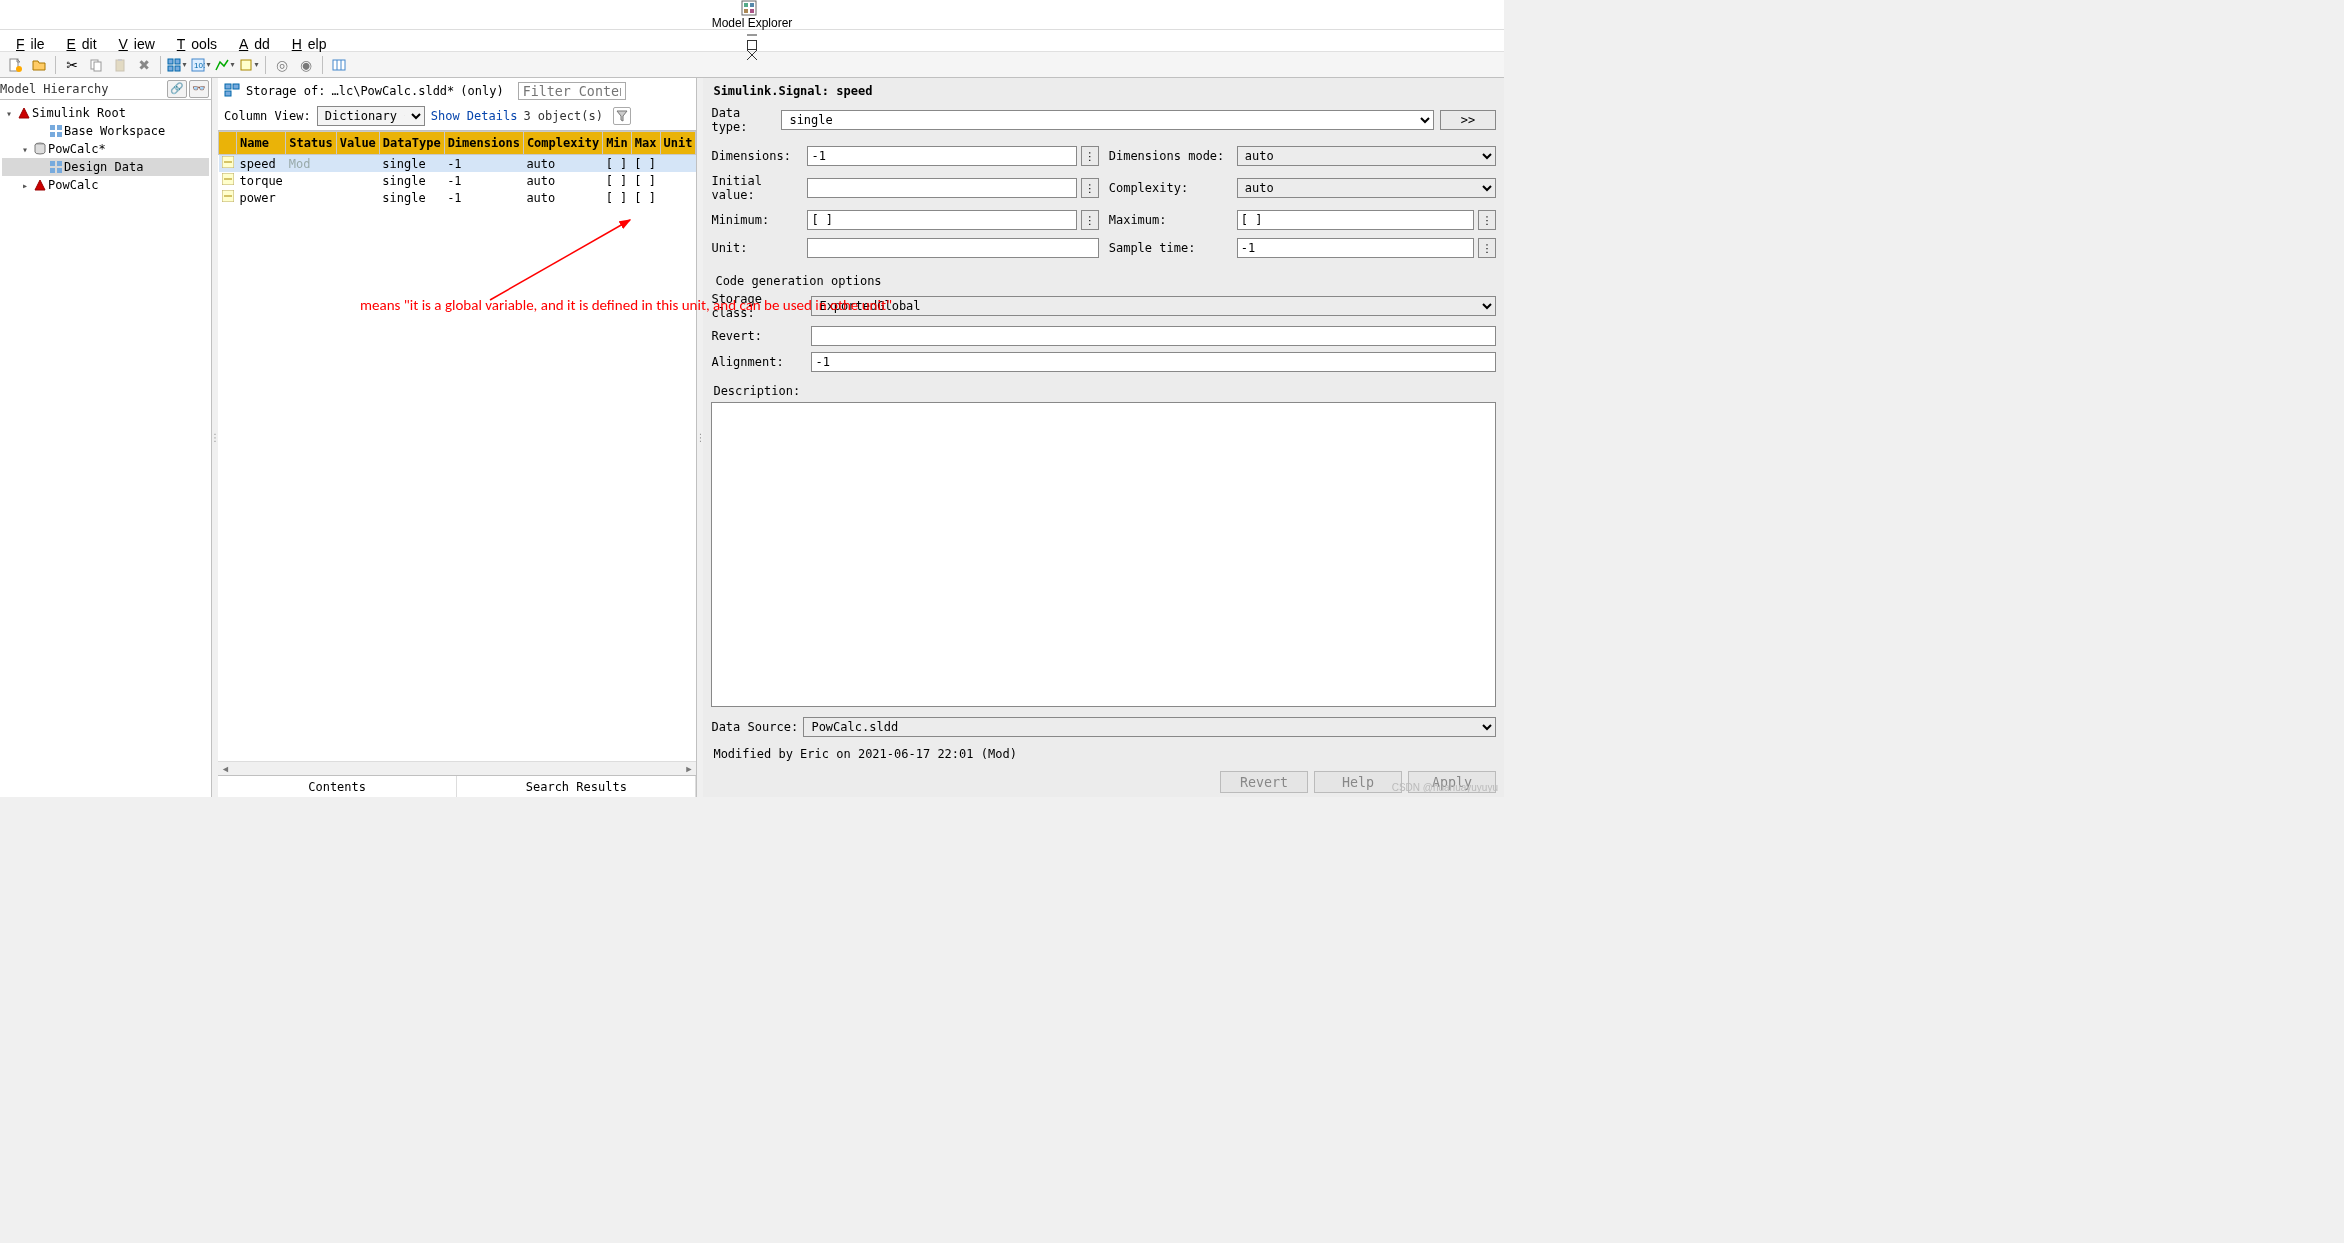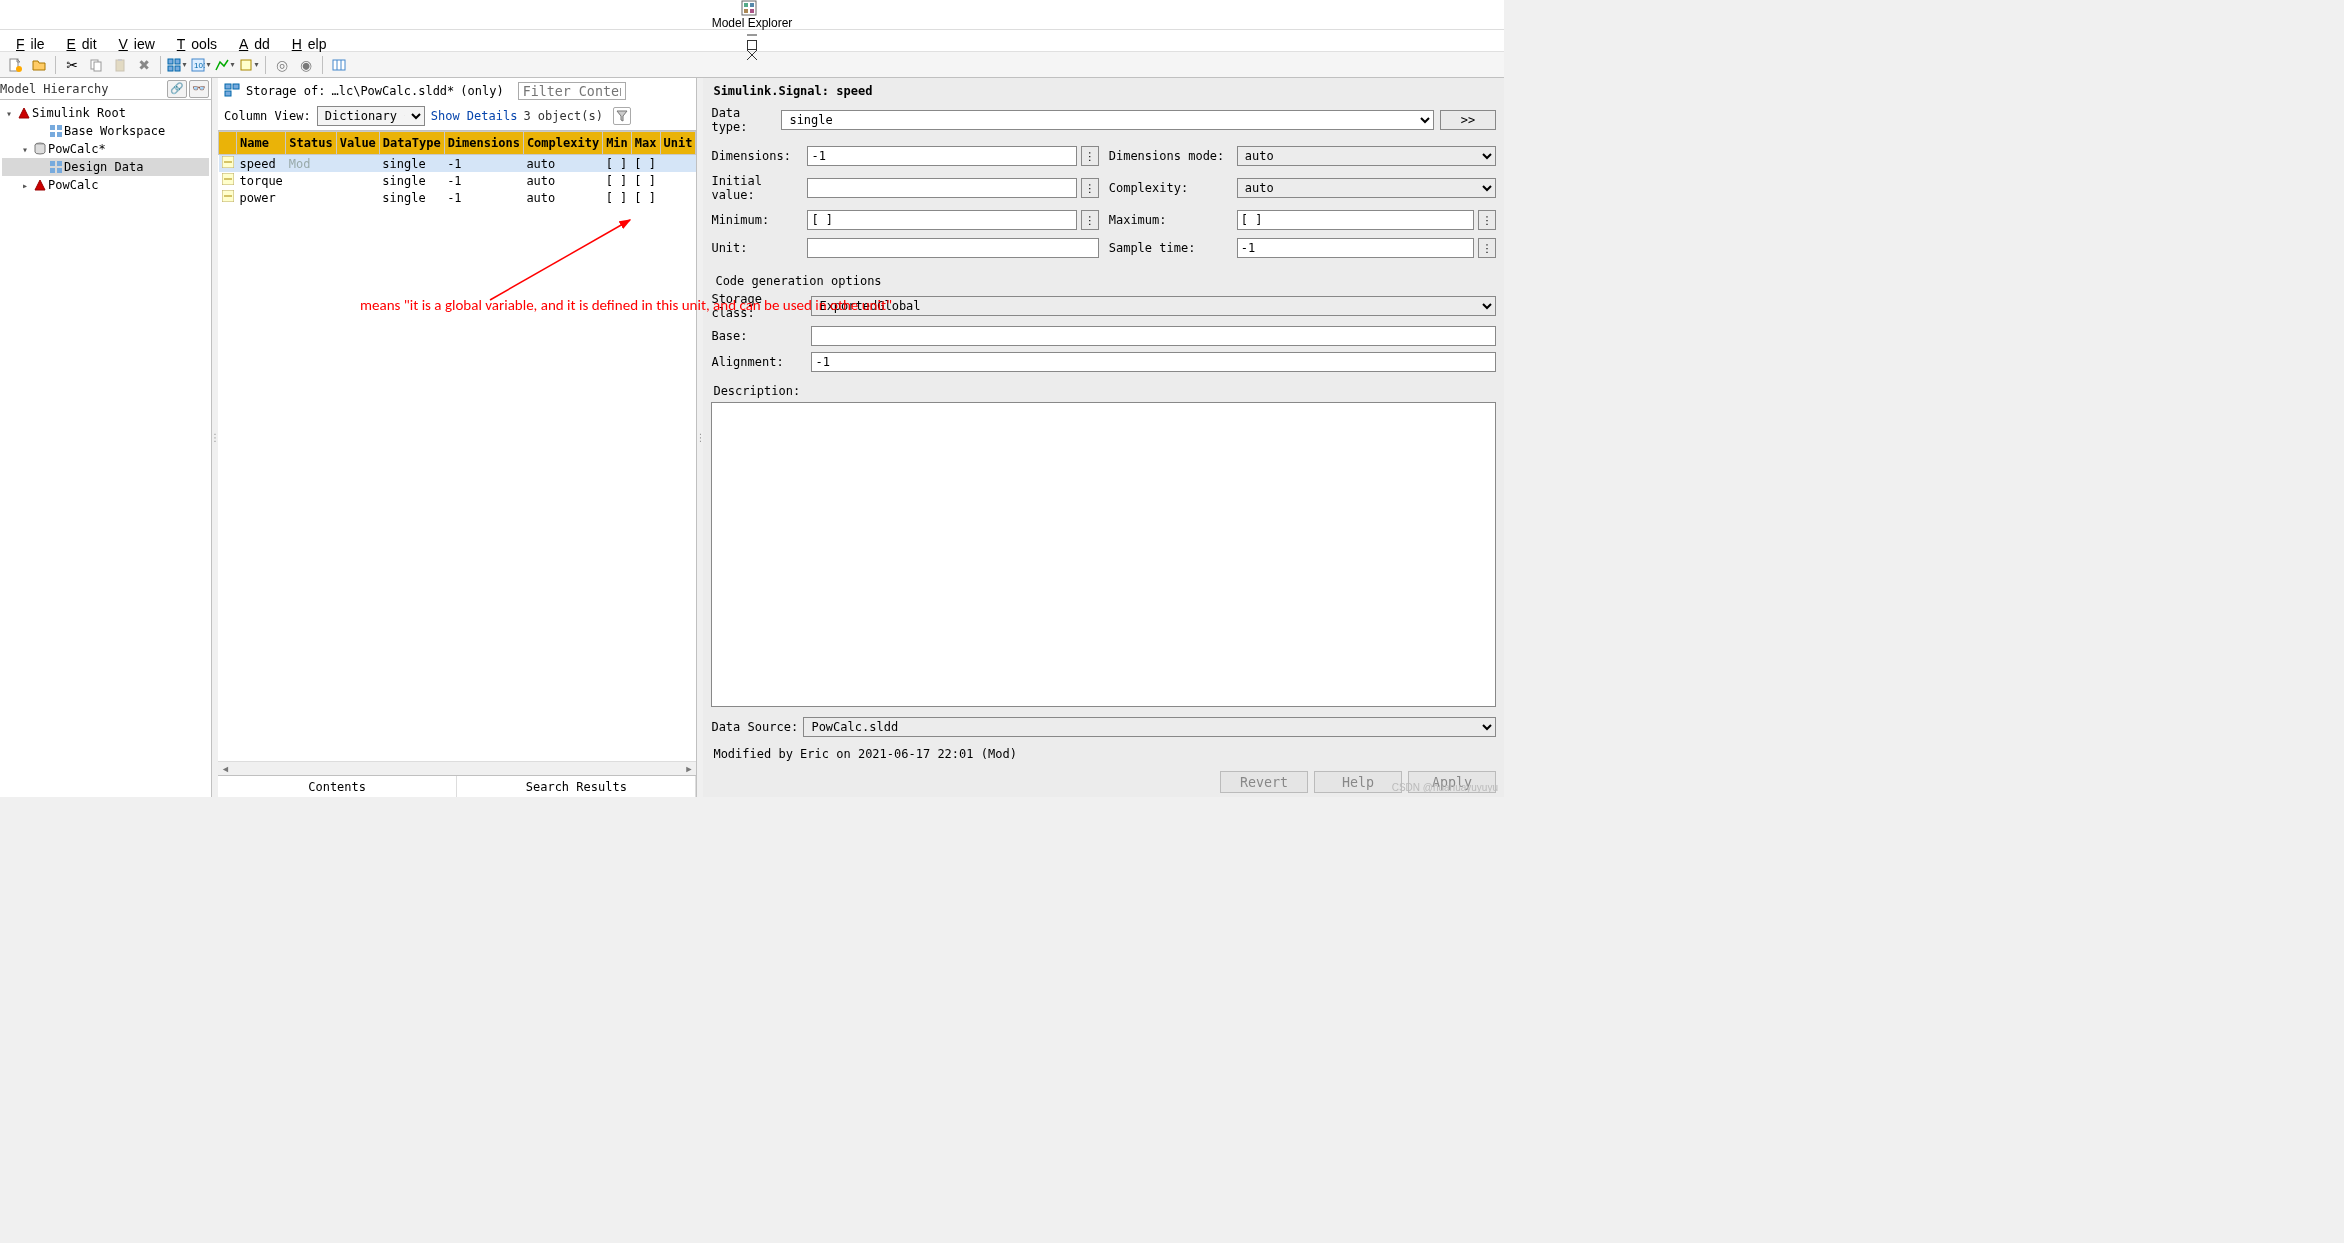--- a/index.html
+++ b/index.html
@@ -435,21 +435,21 @@
         </div>
     </div>
 
     <div class="codegen">
       <div class="cg-title">Code generation options</div>
       <div class="cgrow">
           <label>Storage class:</label>
         <select class="tsel"><option>ExportedGlobal</option></select>
         </div>
       <div class="cgrow">
-          <label>Base:</label>
+          <label>Revert:</label>
         <input class="tb" value="" style="">
         </div>
       <div class="cgrow">
           <label>Alignment:</label>
         <input class="tb" value="-1" style="">
         </div>
     </div>
 
     <div class="desc-label">Description:</div>
     <div class="desc-box"></div>

